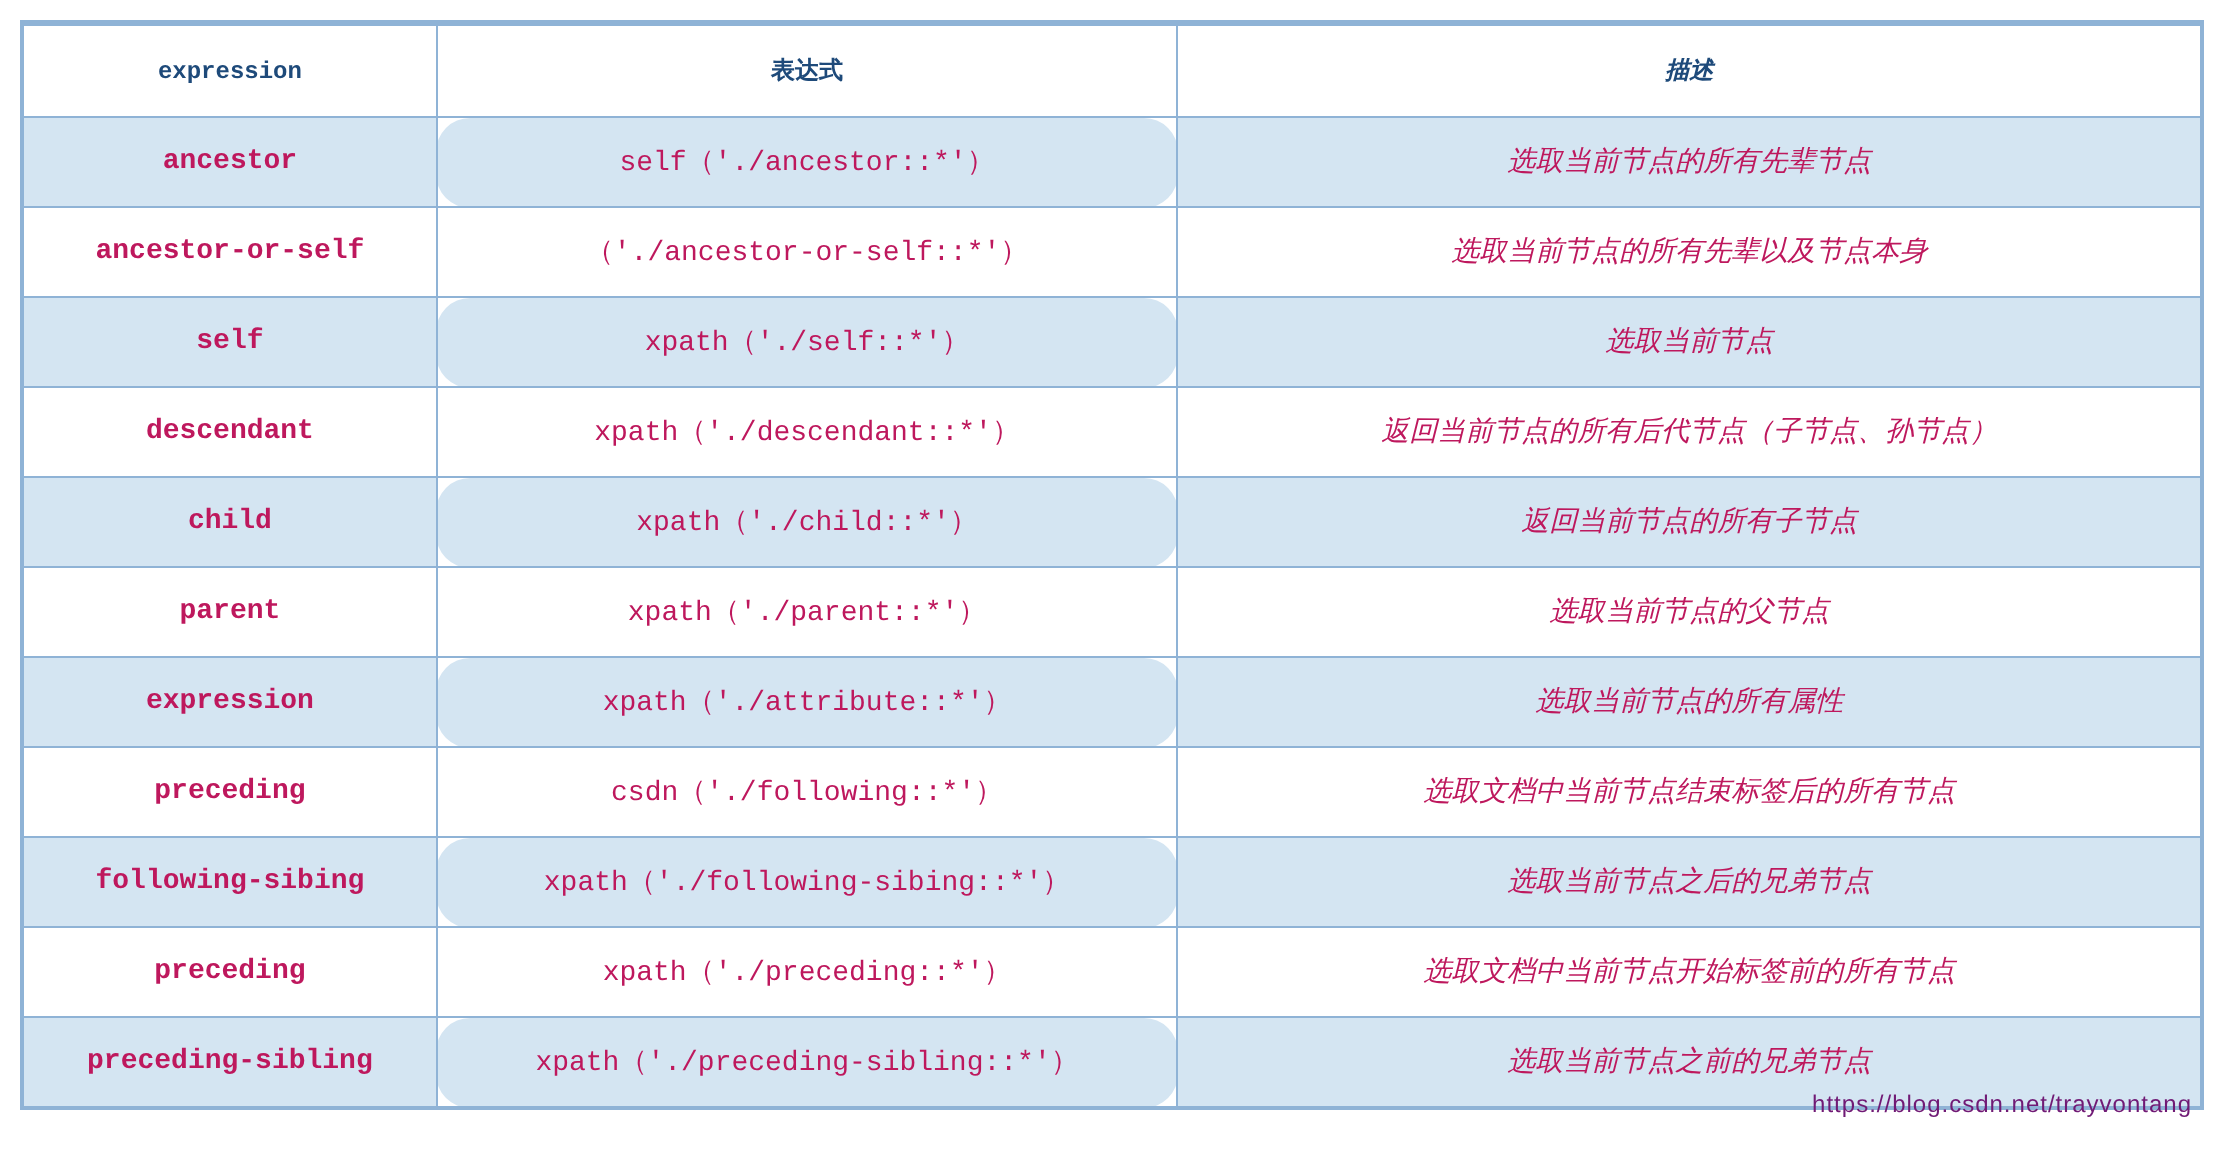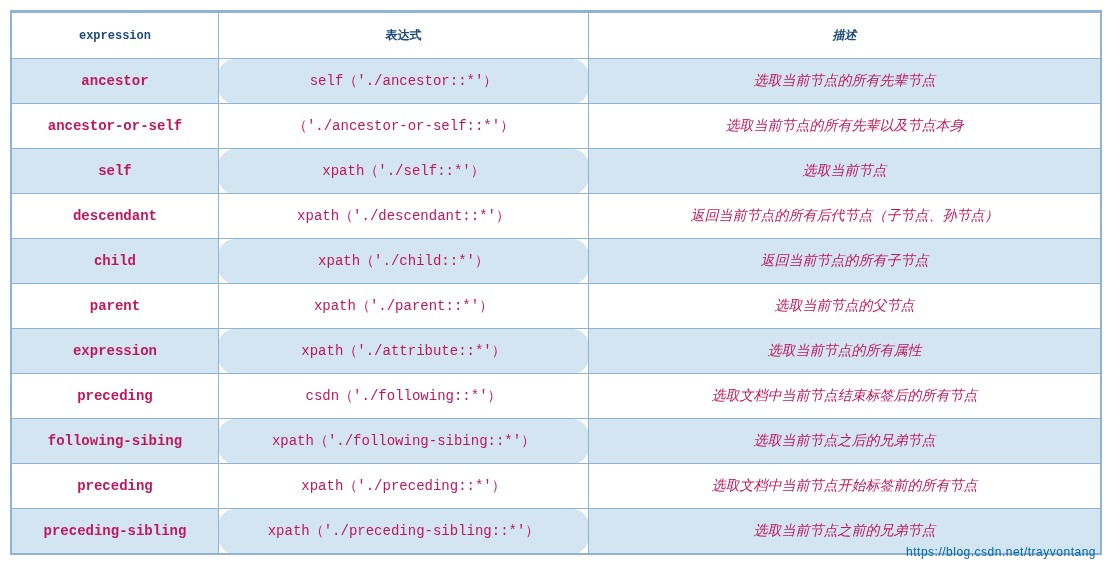--- a/index.html
+++ b/index.html
@@ -56,21 +56,21 @@
       border-radius: 17px;
     }
     th:nth-child(3), td:nth-child(3) {
       width: 47%;
       font-style: italic;
     }
     .watermark {
       position: absolute;
       right: 16px;
       bottom: 6px;
-      color: #0369a1;
+      color: #701a75;
       font-size: 12px;
       font-family: Arial, sans-serif;
       letter-spacing: 0.5px;
     }
   </style>
 </head>
 <body>
 
 <div class="table-container">
   <table>

